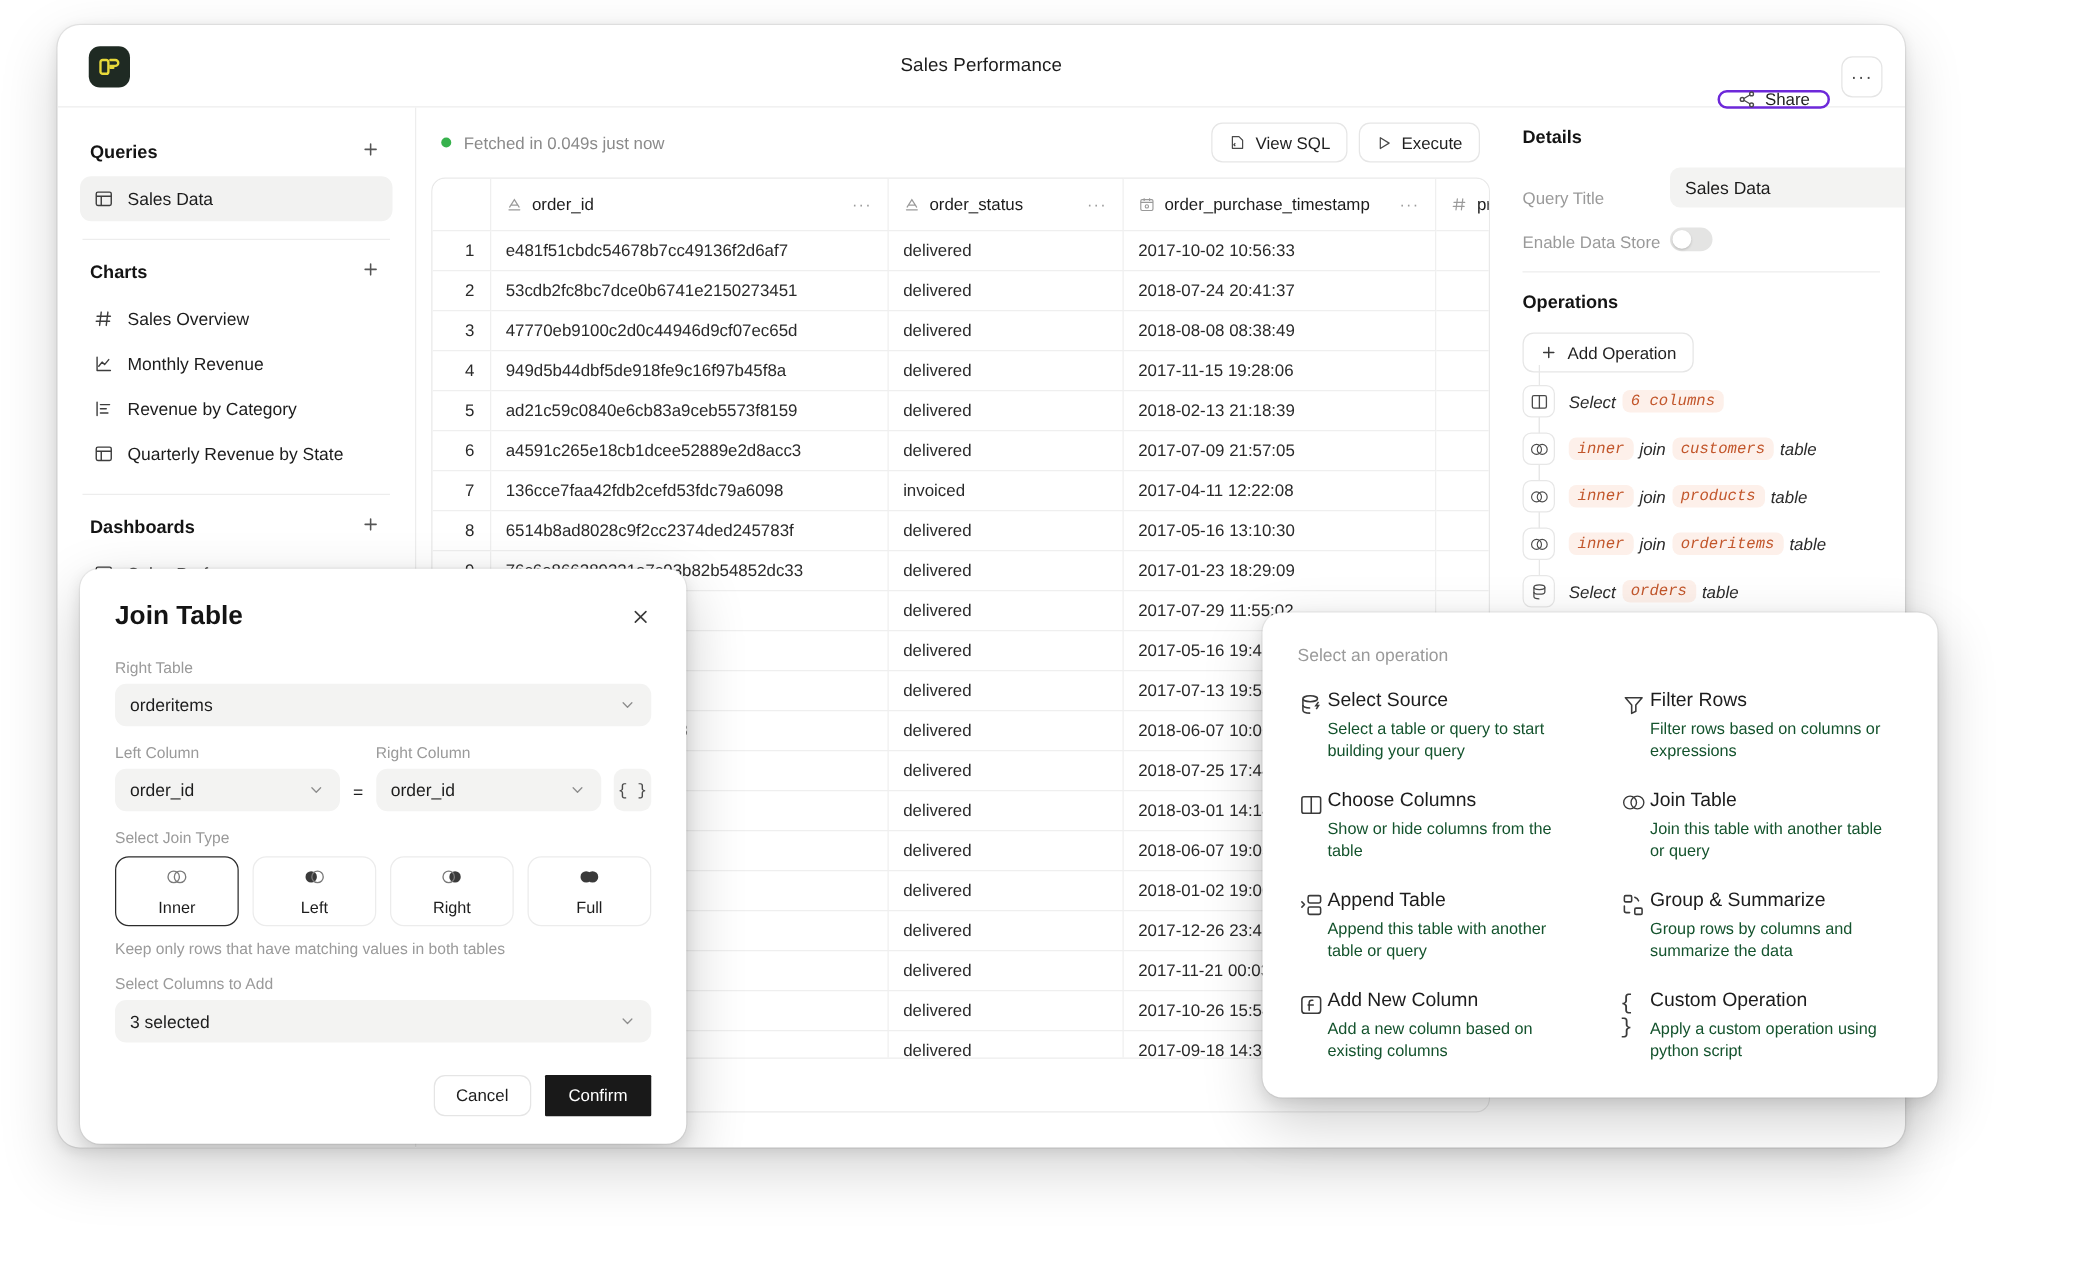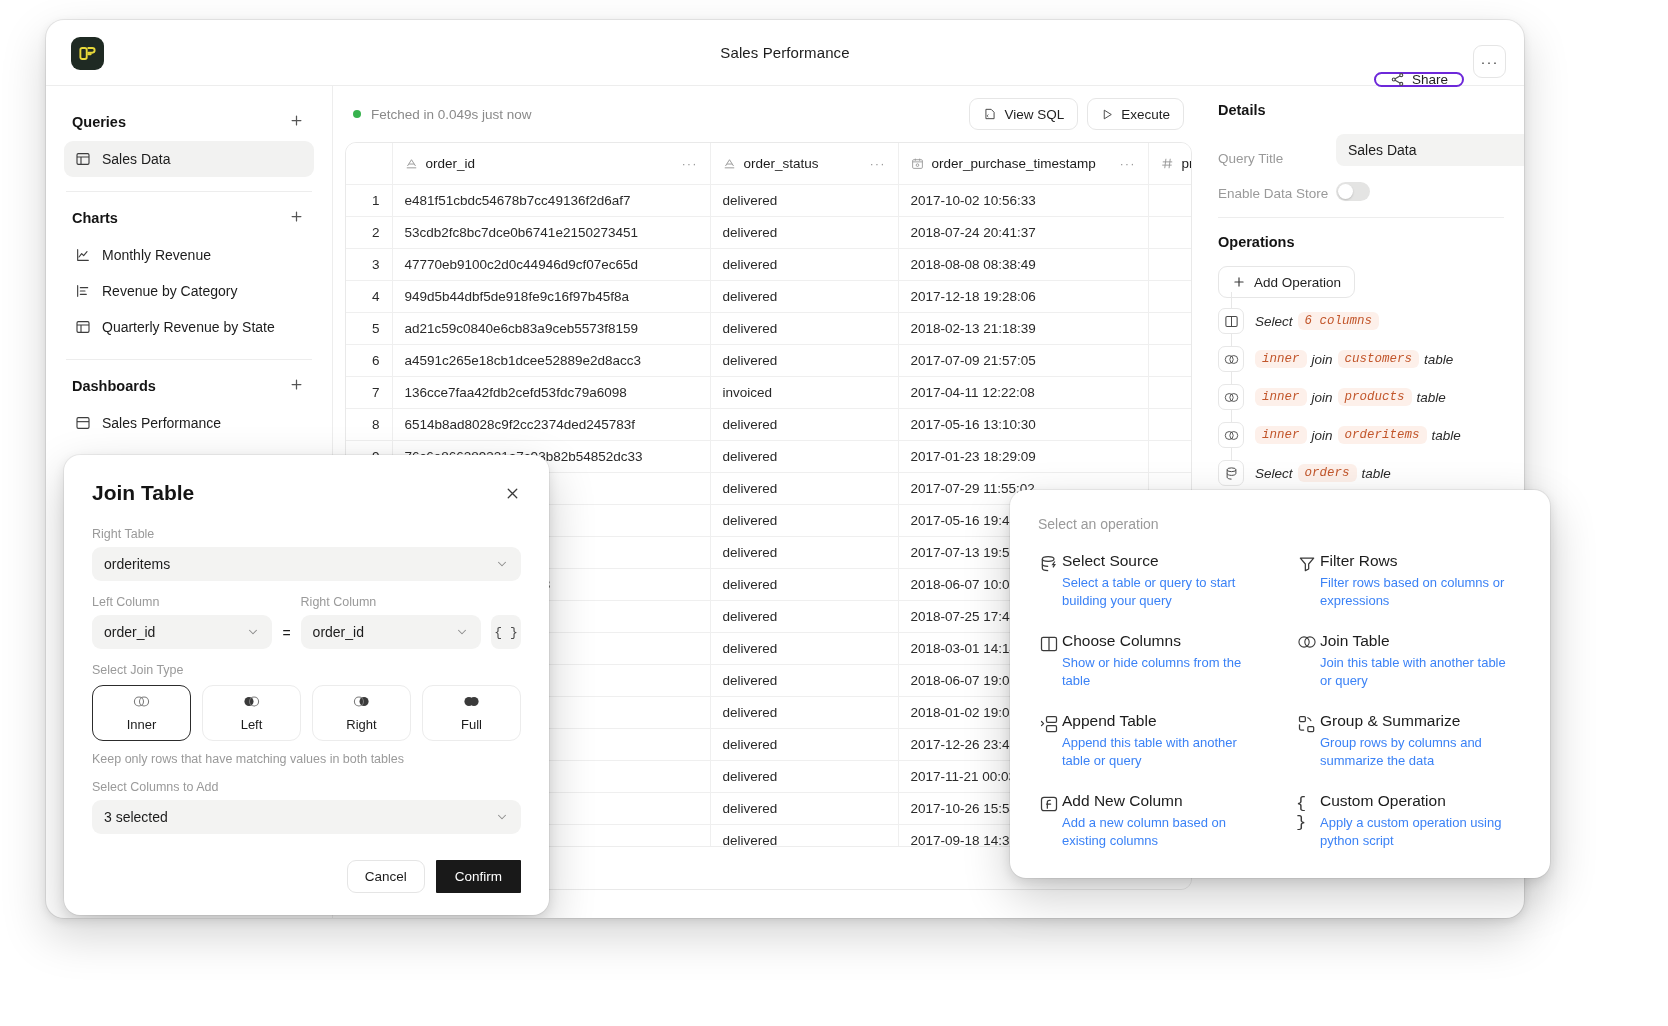--- a/index.html
+++ b/index.html
@@ -186,21 +186,21 @@
     position: absolute; left: 1010px; top: 490px; width: 540px;
     background: #fff; border-radius: 16px;
     box-shadow: 0 0 0 1px rgba(0,0,0,.05), 0 18px 48px rgba(0,0,0,.20), 0 4px 12px rgba(0,0,0,.10);
     padding: 26px 28px 28px 28px; z-index: 50;
   }
   .pop-head { font-size: 14px; color: #9a9a9a; margin-bottom: 20px; }
   .pop-grid { display: grid; grid-template-columns: 1fr 1fr; gap: 22px 32px; }
   .pop-item { display: flex; gap: 2px; cursor: pointer; }
   .pop-ico { width: 22px; flex-shrink: 0; color: #3a3a3a; padding-top: 2px; display: flex; justify-content: center; }
   .pop-name { font-size: 15.5px; color: #1c1c1c; margin-bottom: 4px; }
-  .pop-desc { font-size: 13px; color: #3b82f6; line-height: 1.38; max-width: 200px; }
+  .pop-desc { font-size: 13px; color: #14532d; line-height: 1.38; max-width: 200px; }
 </style>
 </head>
 <body>
 
 <div id="root">
 
   <div class="app-window">
 
     <div class="titlebar">
       <div class="logo">
@@ -251,20 +251,28 @@
 
         <div class="sec-div"></div>
 
         <div class="sec-head">
           <div class="sec-title">Charts</div>
           <div class="plus-btn">
             <svg width="15" height="15" viewBox="0 0 24 24" stroke="#555" stroke-width="2" fill="none" stroke-linecap="round">
                 <path d="M12 5v14M5 12h14"></path>
               </svg>
           </div>
+        </div>
+        <div class="nav-item">
+          <span class="nav-ico">
+            <svg width="16" height="16" viewBox="0 0 24 24" fill="none" stroke="#3d3d3d" stroke-width="1.7" stroke-linecap="round">
+                <path d="M9 4 7 20M17 4l-2 16M4 9h16M3 15h16"></path>
+              </svg>
+          </span>
+          <span>Sales Overview</span>
         </div>
         <div class="nav-item">
           <span class="nav-ico">
             <svg width="16" height="16" viewBox="0 0 24 24" fill="none" stroke="#3d3d3d" stroke-width="1.7" stroke-linecap="round" stroke-linejoin="round">
                 <path d="M4 4v16h16"></path>
                 <path d="M6 15l4-5 3 3 5-6"></path>
               </svg>
           </span>
           <span>Monthly Revenue</span>
         </div>
@@ -404,21 +412,21 @@
                   <td class="col-idx">3</td>
                   <td class="c-oid">47770eb9100c2d0c44946d9cf07ec65d</td>
                   <td class="c-ost">delivered</td>
                   <td class="c-ts">2018-08-08 08:38:49</td>
                   <td class="c-price"></td>
                 </tr>
                 <tr>
                   <td class="col-idx">4</td>
                   <td class="c-oid">949d5b44dbf5de918fe9c16f97b45f8a</td>
                   <td class="c-ost">delivered</td>
-                  <td class="c-ts">2017-12-18 19:28:06</td>
+                  <td class="c-ts">2017-11-15 19:28:06</td>
                   <td class="c-price"></td>
                 </tr>
                 <tr>
                   <td class="col-idx">5</td>
                   <td class="c-oid">ad21c59c0840e6cb83a9ceb5573f8159</td>
                   <td class="c-ost">delivered</td>
                   <td class="c-ts">2018-02-13 21:18:39</td>
                   <td class="c-price"></td>
                 </tr>
                 <tr>

